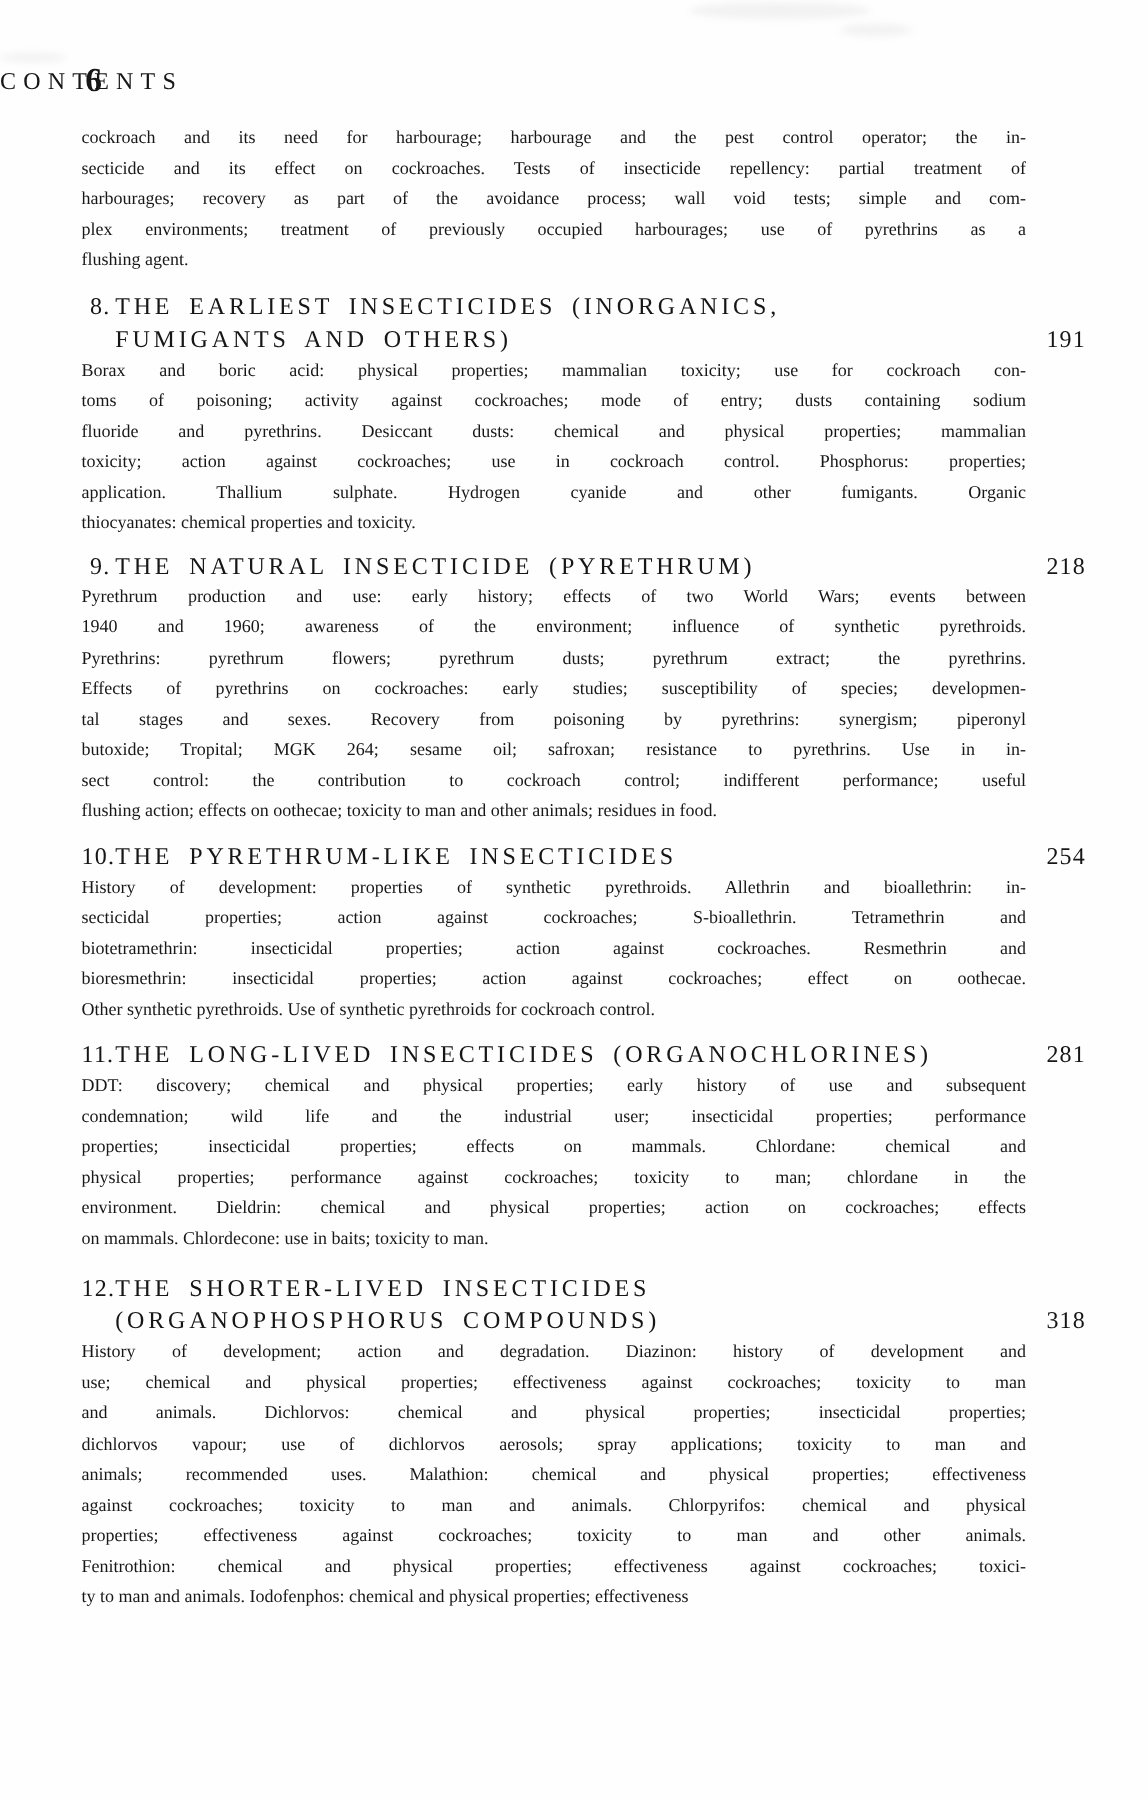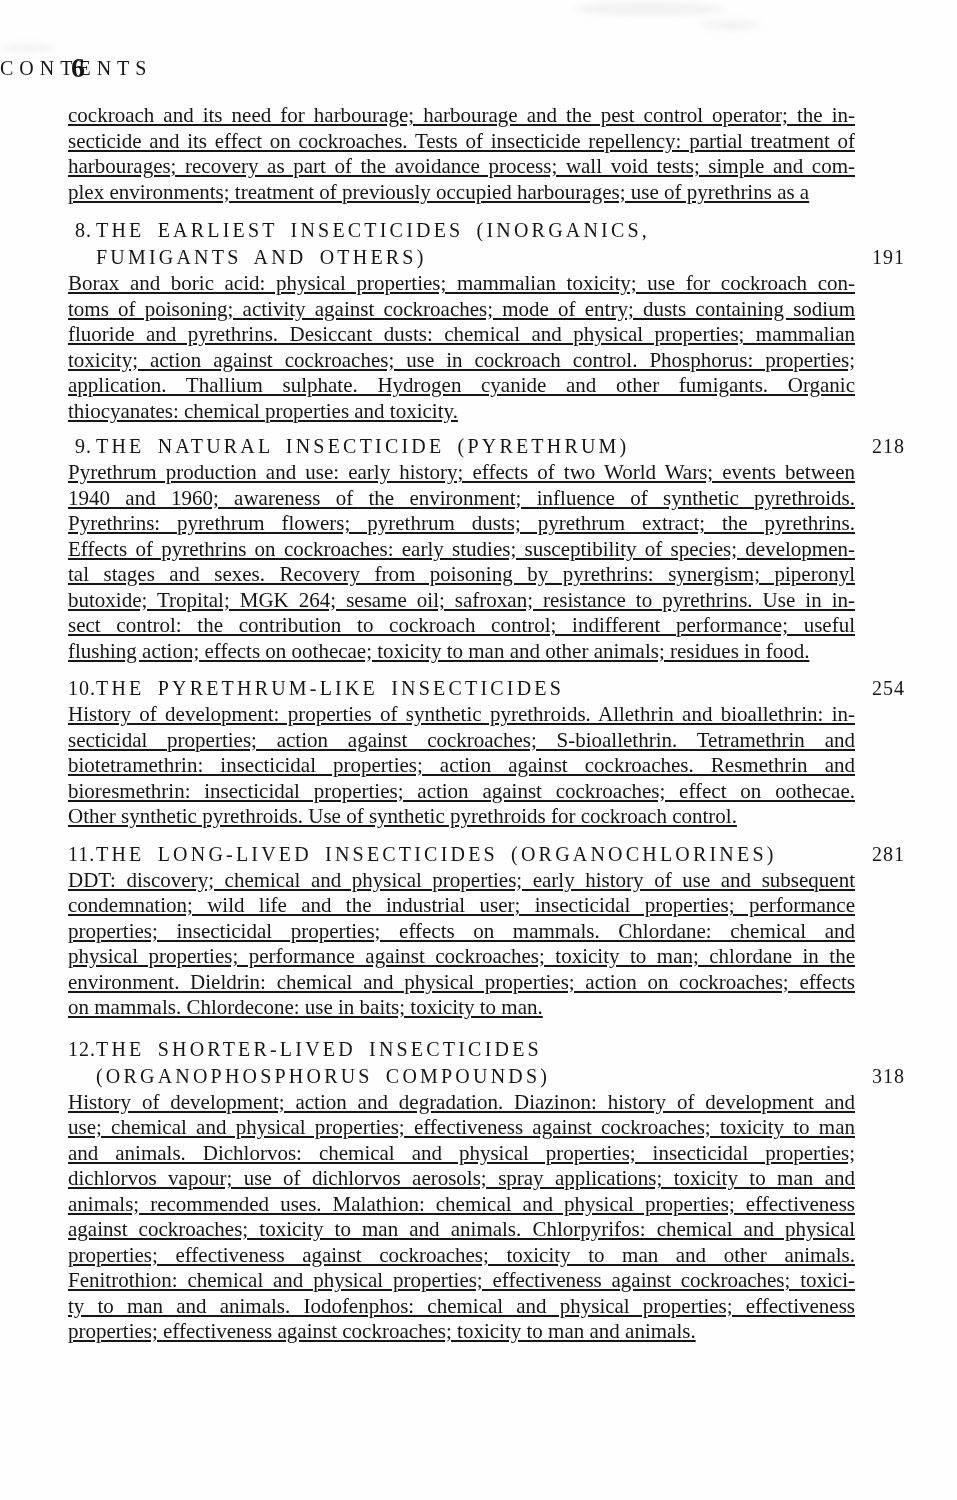--- a/index.html
+++ b/index.html
@@ -24,21 +24,21 @@
     position:absolute; left:0; top:57px; width:957px;
     font-size:20px; font-weight:normal;
     letter-spacing:6px;
   }
 
   .main {
     position:absolute; left:68px; top:103px; width:837px;
   }
   .bodytext {
     width:787px;
-    font-size:21px; line-height:25.5px;text-decoration:underline;
+    font-size:15px; line-height:25.5px;
   }
   .tline { text-align:justify; text-align-last:justify; white-space:normal; }
   .tline:last-child { text-align-last:left; }
 
   .chapter { position:relative; }
   .m-ch8  { margin-top:12px; }
   .m-ch9  { margin-top:9px;  }
   .m-ch10 { margin-top:11px; }
   .m-ch11 { margin-top:11px; }
   .m-ch12 { margin-top:15px; }
@@ -69,20 +69,21 @@
 <div class="folio">6</div>
 <div class="contents-head">CONTENTS</div>
 
 <div class="main">
 
   <div class="bodytext">
       <div class="tline">cockroach and its need for harbourage; harbourage and the pest control operator; the in-</div>
       <div class="tline">secticide and its effect on cockroaches. Tests of insecticide repellency: partial treatment of</div>
       <div class="tline">harbourages; recovery as part of the avoidance process; wall void tests; simple and com-</div>
       <div class="tline">plex environments; treatment of previously occupied harbourages; use of pyrethrins as a</div>
+      <div class="tline">flushing agent.</div>
     </div>
 
   <div class="chapter m-ch8">
     <div class="chap-head">
       <span class="chap-num">8.</span>
       <div class="chap-title-line">THE EARLIEST INSECTICIDES (INORGANICS,</div>
       <div class="chap-title-line">FUMIGANTS AND OTHERS)</div>
       <span class="chap-page">191</span>
     </div>
     <div class="bodytext">
@@ -154,17 +155,16 @@
     <div class="bodytext">
         <div class="tline">History of development; action and degradation. Diazinon: history of development and</div>
         <div class="tline">use; chemical and physical properties; effectiveness against cockroaches; toxicity to man</div>
         <div class="tline">and animals. Dichlorvos: chemical and physical properties; insecticidal properties;</div>
         <div class="tline">dichlorvos vapour; use of dichlorvos aerosols; spray applications; toxicity to man and</div>
         <div class="tline">animals; recommended uses. Malathion: chemical and physical properties; effectiveness</div>
         <div class="tline">against cockroaches; toxicity to man and animals. Chlorpyrifos: chemical and physical</div>
         <div class="tline">properties; effectiveness against cockroaches; toxicity to man and other animals.</div>
         <div class="tline">Fenitrothion: chemical and physical properties; effectiveness against cockroaches; toxici-</div>
         <div class="tline">ty to man and animals. Iodofenphos: chemical and physical properties; effectiveness</div>
-        <div class="tline">properties; effectiveness against cockroaches; toxicity to man and animals.</div>
       </div>
   </div>
 
 </div>
 
 </body></html>

